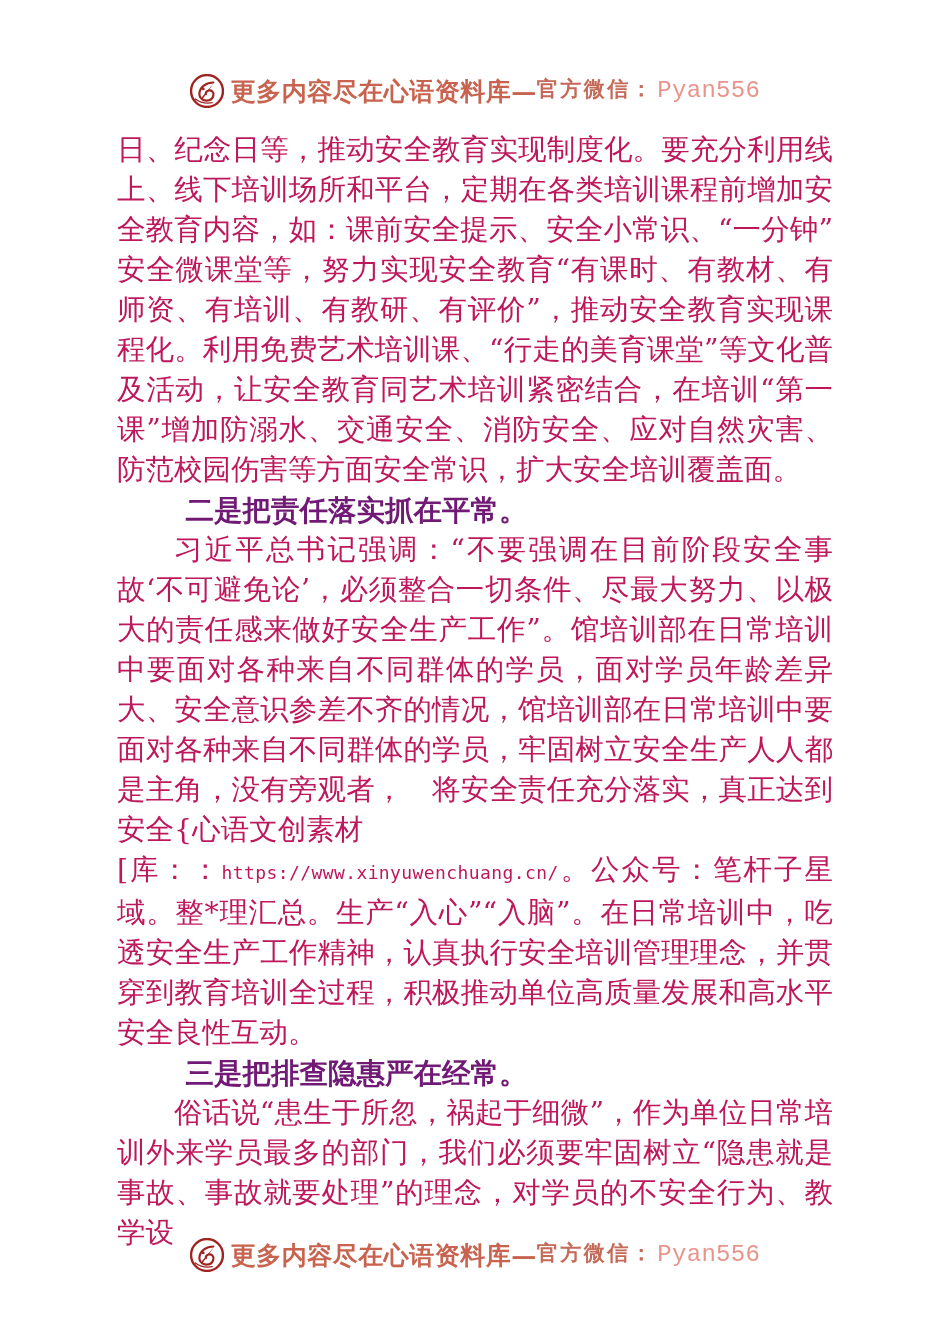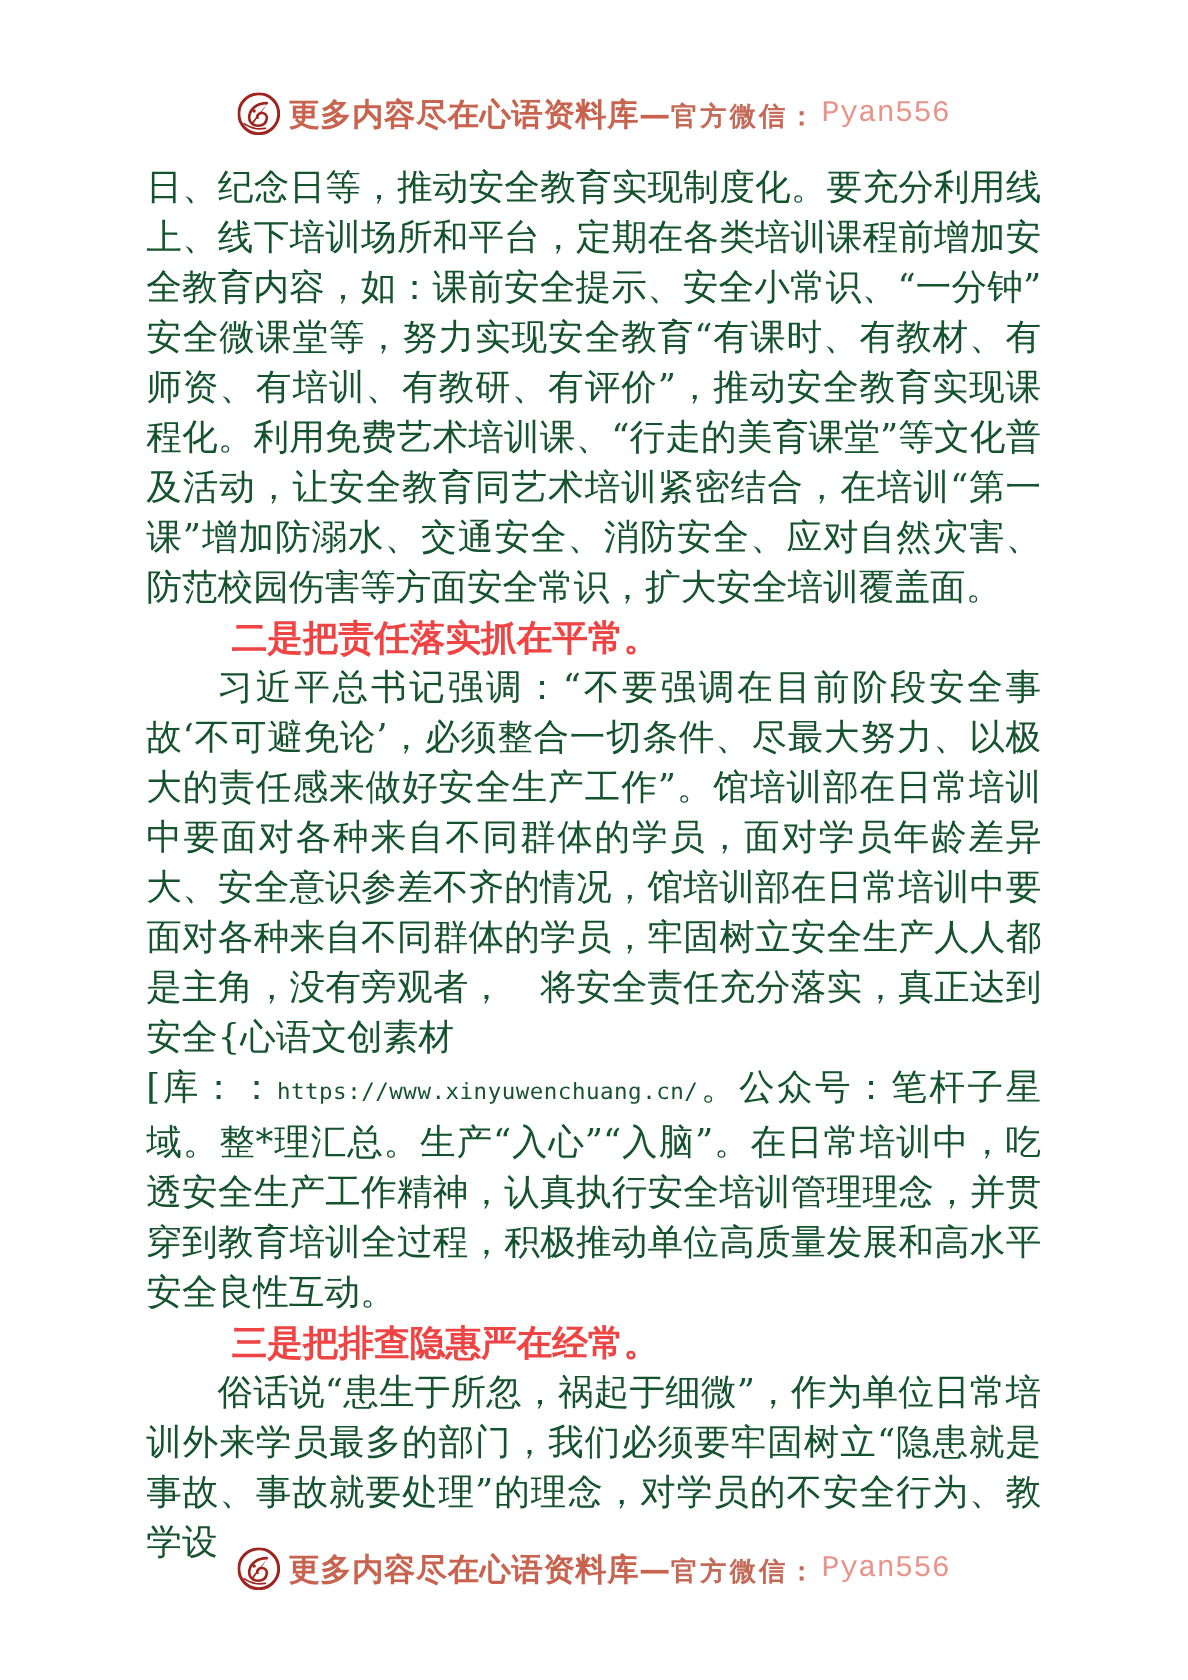--- a/index.html
+++ b/index.html
@@ -37,21 +37,21 @@
   .watermark-bottom { top: 1232px; }
 
   .wm-logo {
     width: 34px;
     height: 34px;
     flex: 0 0 34px;
     display: block;
   }
   .wm-text {
     display: flex;
-    align-items: flex-end;
+    align-items: flex-start;
     white-space: nowrap;
     line-height: 1;
   }
   .wm-cn {
     font-family: "DejaVu Serif", "Liberation Serif", serif;
     font-weight: bold;
     font-size: 25px;
     letter-spacing: 0.5px;
     color: #c8634f;
   }
@@ -78,33 +78,33 @@
     position: absolute;
     left: 117px;
     top: 130px;
     width: 716px;
   }
   p.para {
     margin: 0;
     font-family: "DejaVu Serif", "Liberation Serif", serif;
     font-size: 28.5px;
     line-height: 40px;
-    color: #14532d;
+    color: #be185d;
     text-align: justify;
     text-justify: inter-ideograph;
     letter-spacing: 0px;
     word-break: break-all;
   }
   p.indent { text-indent: 2em; }
   p.heading-red {
     margin: 0;
     font-family: "DejaVu Serif", "Liberation Serif", serif;
     font-size: 28.5px;
     line-height: 40px;
-    color: #ef4444;
+    color: #701a75;
     font-weight: bold;
     text-indent: 2.4em;
     letter-spacing: 0px;
   }
   .mono-url {
     font-family: "DejaVu Sans Mono", "Liberation Mono", monospace;
     font-size: 18px;
     letter-spacing: 0.4px;
   }
 </style>

